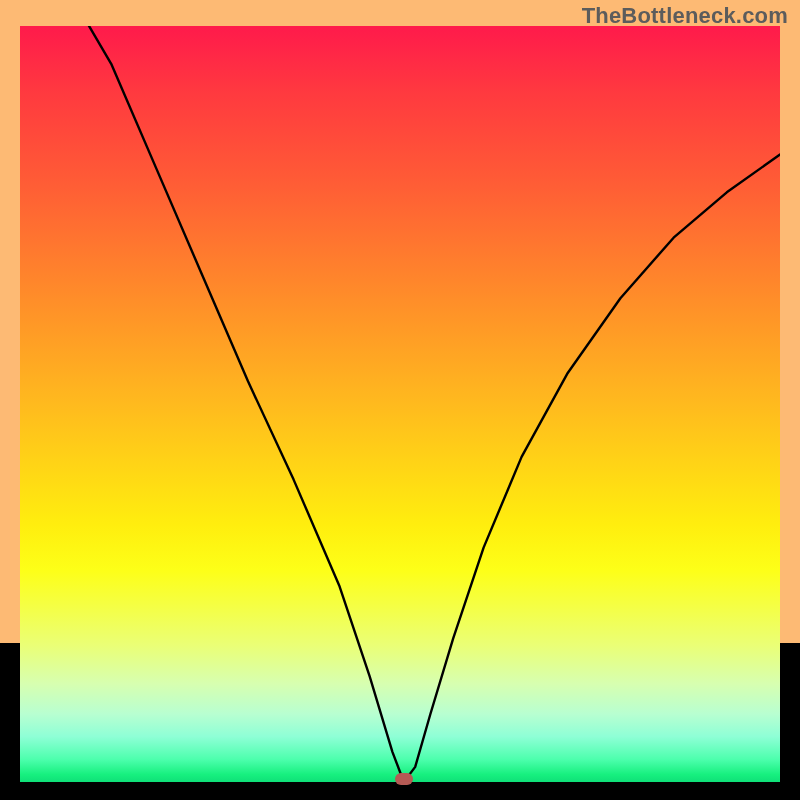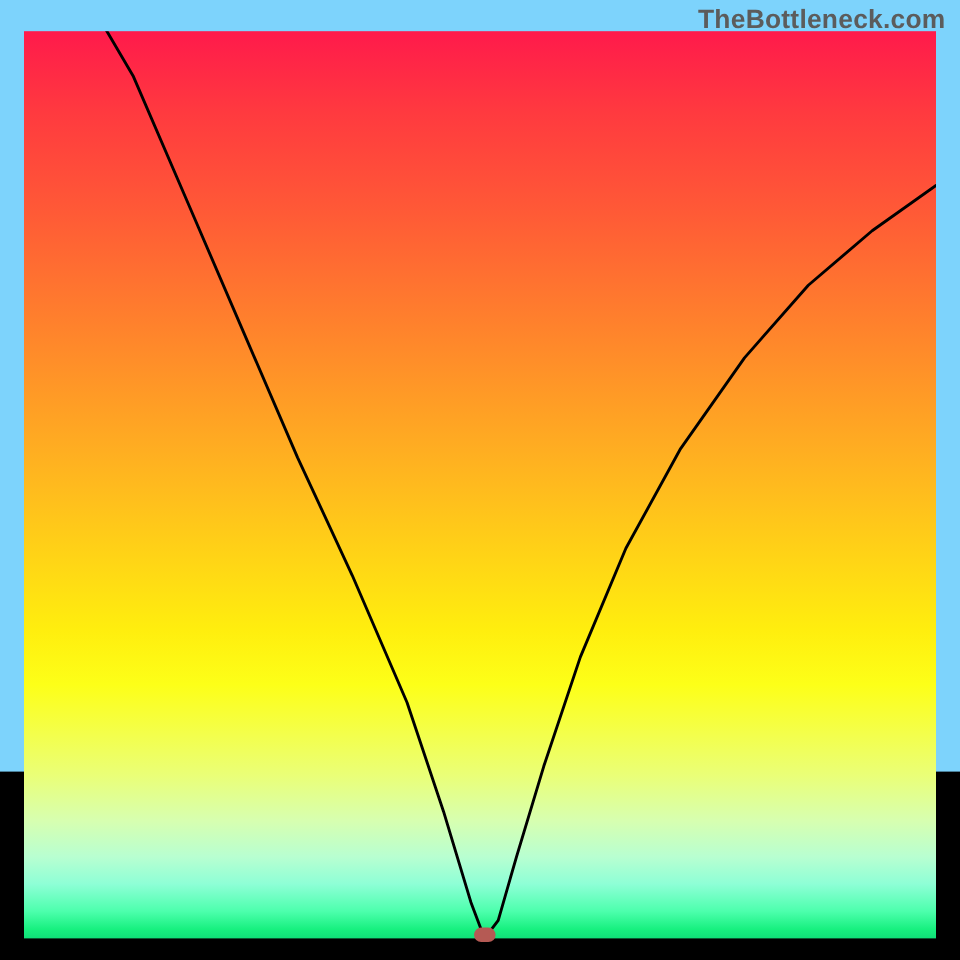--- a/index.html
+++ b/index.html
@@ -8,21 +8,21 @@
     width: 800px;
     height: 800px;
     overflow: hidden;
     background: #000;
     font-family: Arial, Helvetica, sans-serif;
   }
   .frame {
     position: relative;
     width: 800px;
     height: 643px;
-    background: #7dd3fc;
+    background: #fdba74;
   }
   .watermark {
     position: absolute;
     top: 3px;
     right: 12px;
     color: #5c5c5c;
     font-size: 22px;
     font-weight: 600;
     letter-spacing: 0.2px;
     z-index: 10;

